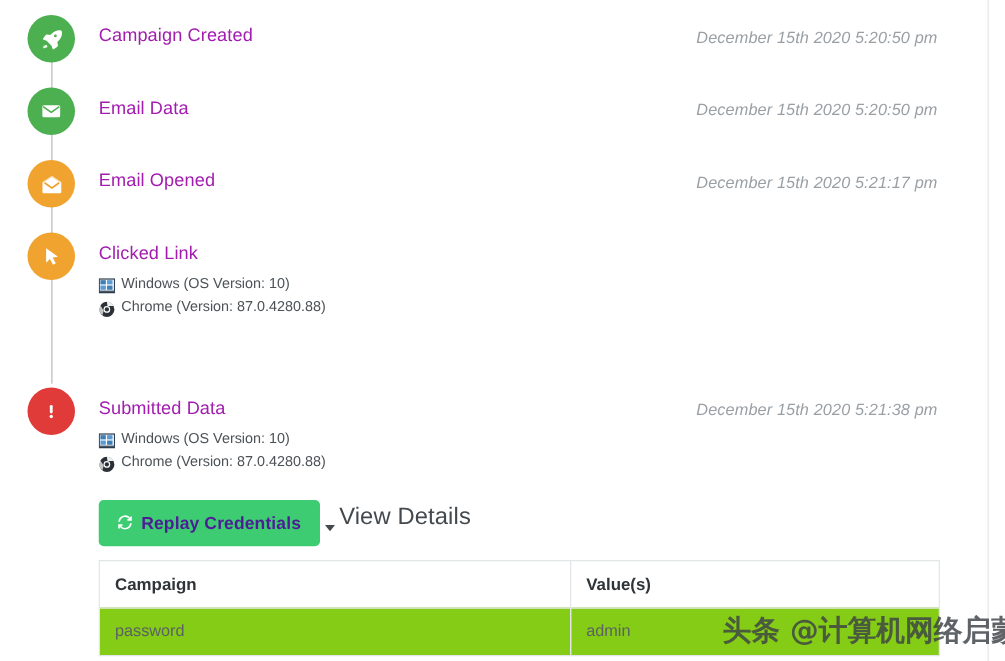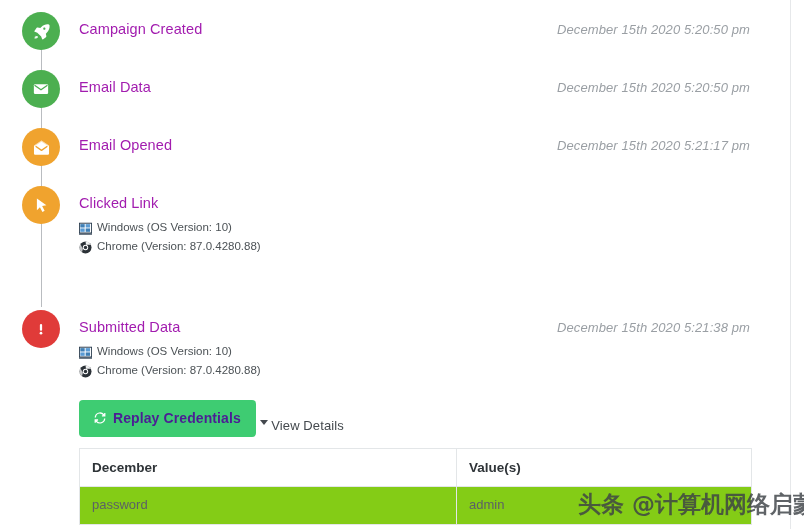--- a/index.html
+++ b/index.html
@@ -133,24 +133,24 @@
     font-family: "Liberation Sans", sans-serif;
     font-size: 14px;
     font-weight: bold;
     cursor: pointer;
     letter-spacing: .1px;
   }
 
   
   .view-details {
     display: inline-flex;
-    align-items: flex-start;
+    align-items: flex-end;
     gap: 3px;
     margin-top: 18px;
-    font-size: 13px;
+    font-size: 19px;
     color: #44494e;
     cursor: pointer;
     letter-spacing: .1px;
   }
   .caret-down {
     width: 0; height: 0;
     border-left: 4.5px solid transparent;
     border-right: 4.5px solid transparent;
     border-top: 5.5px solid #44494e;
     display: inline-block;
@@ -330,21 +330,21 @@
       
       <div class="view-details">
         <span class="caret-down"></span>
         <span>View Details</span>
       </div>
 
       
       <table class="details-table">
         <thead>
           <tr>
-            <th class="col-param">December</th>
+            <th class="col-param">Campaign</th>
             <th>Value(s)</th>
           </tr>
         </thead>
         <tbody>
           <tr>
             <td>password</td>
             <td>admin</td>
           </tr>
         </tbody>
       </table>

